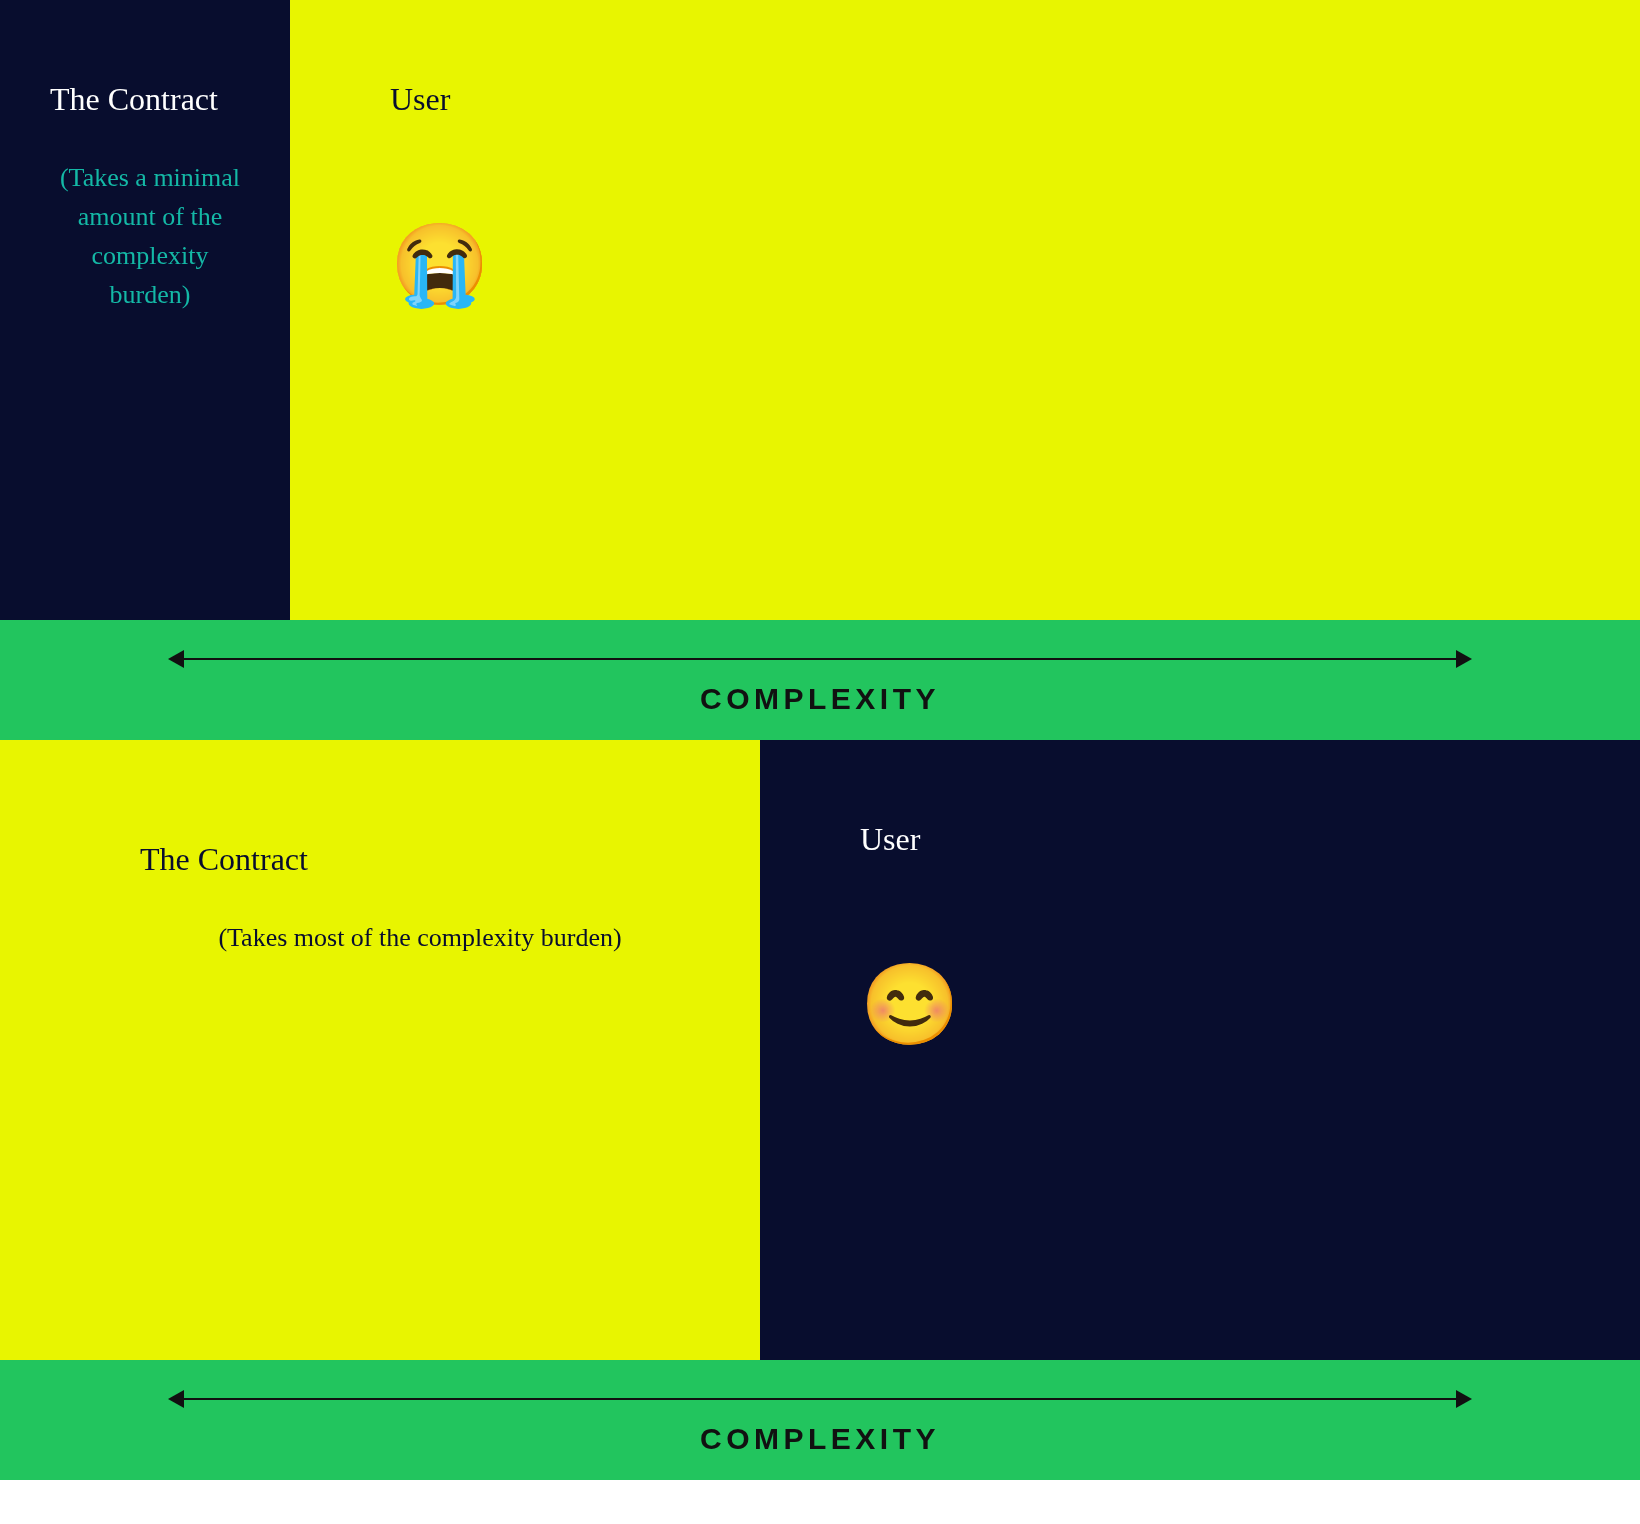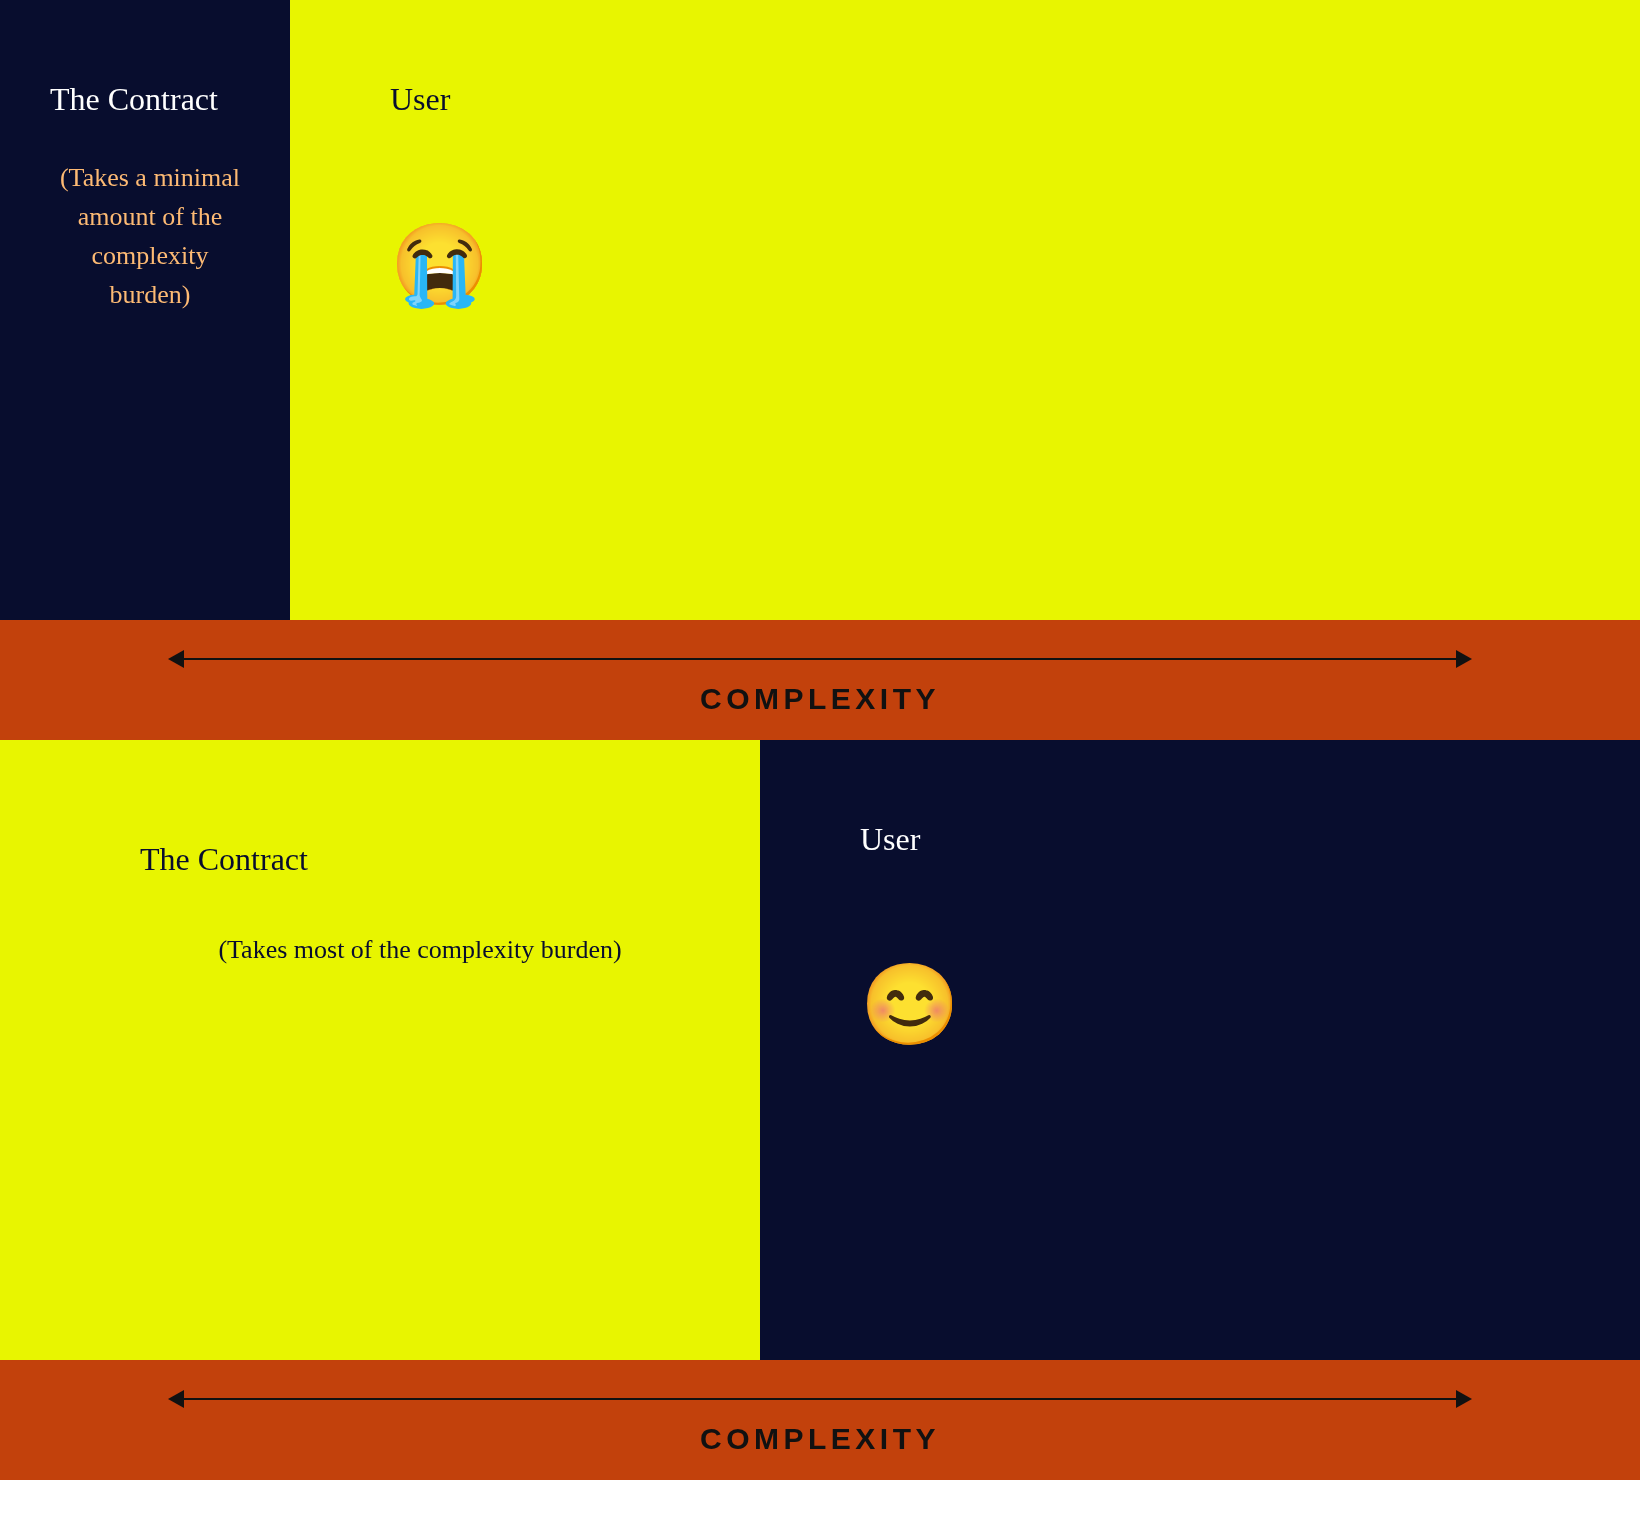--- a/index.html
+++ b/index.html
@@ -62,34 +62,34 @@
     }
 
     .panel-subtitle {
       font-size: 26px;
       font-weight: 400;
       line-height: 1.5;
       text-align: center;
     }
 
     .top-dark .panel-subtitle {
-      color: #fdba74;
+      color: #14b8a6;
       text-align: center;
     }
 
     .emoji {
       font-size: 80px;
       margin-top: 60px;
     }
 
     
     .arrow-row {
       width: 1640px;
       height: 120px;
-      background: #c2410c;
+      background: #22c55e;
       display: flex;
       flex-direction: column;
       align-items: center;
       justify-content: center;
       gap: 8px;
     }
 
     .arrow-line-container {
       width: 1300px;
       position: relative;
@@ -151,21 +151,20 @@
     .bottom-dark {
       flex: 1;
       display: flex;
       flex-direction: column;
       align-items: flex-start;
       padding: 80px 0 40px 100px;
     }
 
     .bottom-yellow .panel-subtitle {
       color: #080d2e;
-      margin-top: 12px;
     }
 
     .bottom-dark .panel-title {
       color: #ffffff;
     }
 
     .bottom-dark .emoji {
       color: inherit;
     }
   </style>

